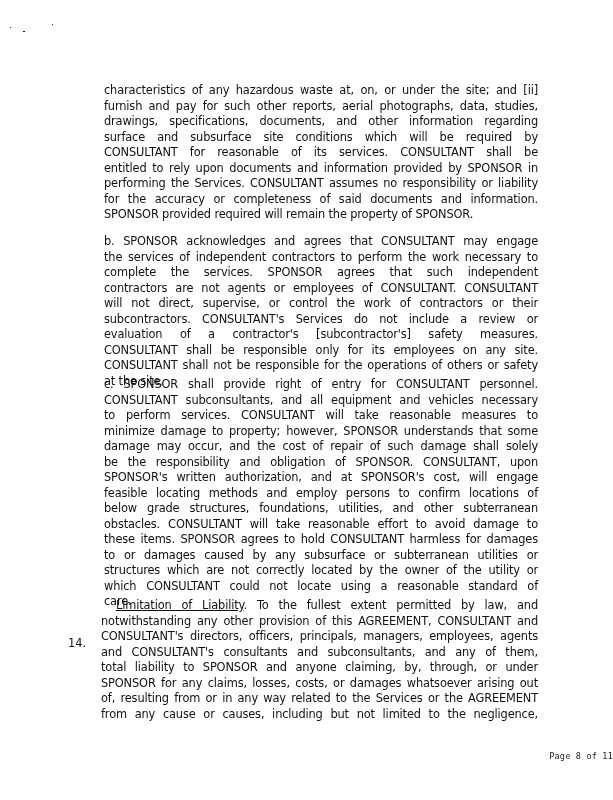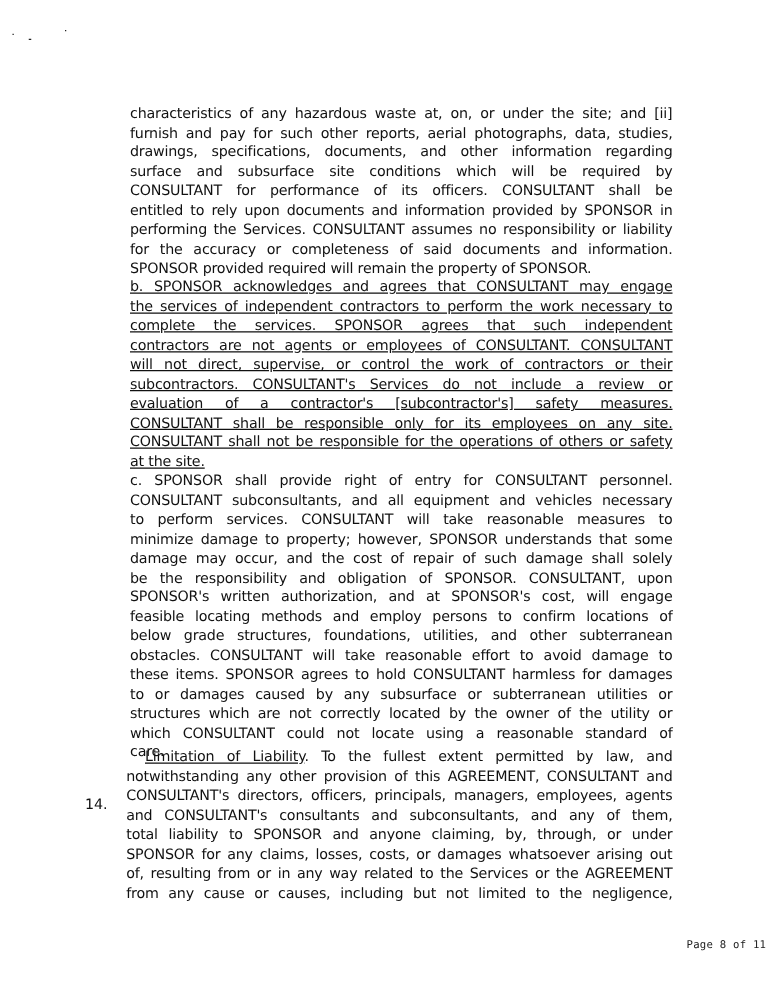--- a/index.html
+++ b/index.html
@@ -14,21 +14,21 @@
     font-size: 11.4px;
     line-height: 15.5px;
     color: #111;
     text-align: justify;
     letter-spacing: -0.15px;
     word-spacing: 0px;
   }
   .para .line { display: block; text-align: justify; text-align-last: justify; white-space: nowrap; }
   .para .line.last { text-align-last: left; }
   #p1 { top: 83px; }
-  #p2 { top: 222px; text-decoration: underline; }
+  #p2 { top: 234px; }
   #p3 { top: 377px; }
   .item-num {
     position: absolute; left: 68px; top: 598px;
     font-family: "DejaVu Sans", sans-serif; font-size: 11.4px; line-height: 15.5px; color: #111; margin-top: 38px;
   }
   #p4 { top: 598px; left: 101px; width: 437px; }
   .heading-u { text-decoration: underline; margin-left: 15px; }
   .footer {
     position: absolute; left: 0; width: 613px; top: 751px; text-align: right;
     font-family: "DejaVu Sans Mono", monospace; font-size: 8.5px; color: #222; letter-spacing: 0.2px;
@@ -40,21 +40,21 @@
 <div class="page">
   <div class="speck" style="left:10px;top:27px;width:1px;height:1px;"></div>
   <div class="speck" style="left:23px;top:31px;width:2px;height:1px;"></div>
   <div class="speck" style="left:52px;top:24px;width:1px;height:1px;"></div>
 
   <div class="para" id="p1">
       <span class="line">characteristics of any hazardous waste at, on, or under the site; and [ii]</span>
       <span class="line">furnish and pay for such other reports, aerial photographs, data, studies,</span>
       <span class="line">drawings, specifications, documents, and other information regarding</span>
       <span class="line">surface and subsurface site conditions which will be required by</span>
-      <span class="line">CONSULTANT for performance of its officers.  CONSULTANT shall be</span>
+      <span class="line">CONSULTANT for reasonable of its services.  CONSULTANT shall be</span>
       <span class="line">entitled to rely upon documents and information provided by SPONSOR in</span>
       <span class="line">performing the Services.  CONSULTANT assumes no responsibility or liability</span>
       <span class="line">for the accuracy or completeness of said documents and information.</span>
       <span class="line last">SPONSOR provided required will remain the property of SPONSOR.</span>
     </div>
   <div class="para" id="p2">
       <span class="line">b. SPONSOR acknowledges and agrees that CONSULTANT may engage</span>
       <span class="line">the services of independent contractors to perform the work necessary to</span>
       <span class="line">complete the services.  SPONSOR agrees that such independent</span>
       <span class="line">contractors are not agents or employees of CONSULTANT.  CONSULTANT</span>

